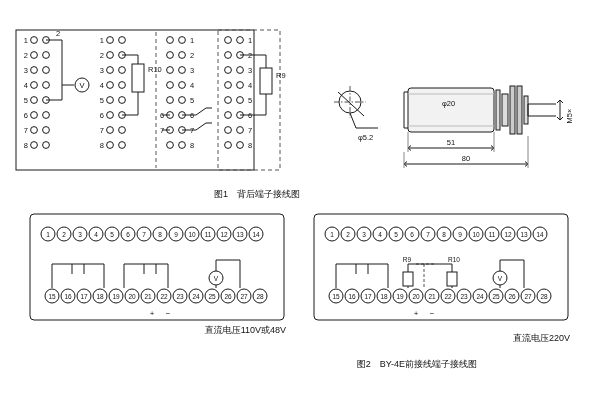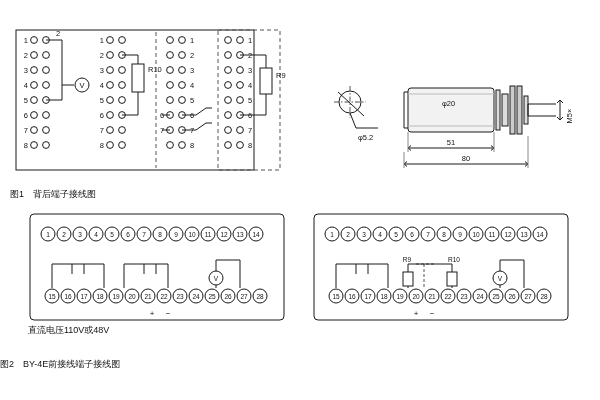--- a/index.html
+++ b/index.html
@@ -10,21 +10,21 @@
     color:#1a1a1a;
     position:relative;
     overflow:hidden;
   }
   .page{position:relative;width:600px;height:400px;}
   .fig{position:absolute;}
   .cap{
     position:absolute;
     font-size:9px;
     color:#111;
-    text-align:left;
+    text-align:right;
     white-space:nowrap;
   }
   svg{display:block;}
   text{font-family:"Liberation Sans","DejaVu Sans",sans-serif;}
 </style>
 </head>
 <body>
 
 <div class="page">
 
@@ -436,16 +436,17 @@
           <text x="136" y="86.5">22</text>
           <text x="152" y="86.5">23</text>
         <text x="168" y="86.5">24</text>
           <text x="184" y="86.5">25</text>
           <text x="200" y="86.5">26</text>
         <text x="216" y="86.5">27</text>
           <text x="232" y="86.5">28</text>
       </g>
     </svg>
   </div>
-
-  <div class="cap" style="left:0px;top:358px;width:596px;">图2　BY-4E前接线端子接线图</div>
+  <div class="cap" style="left:312px;top:332px;width:258px;">直流电压220V</div>
+
+  <div class="cap" style="left:0px;top:358px;width:477px;">图2　BY-4E前接线端子接线图</div>
 
 </div>
 
 </body></html>

